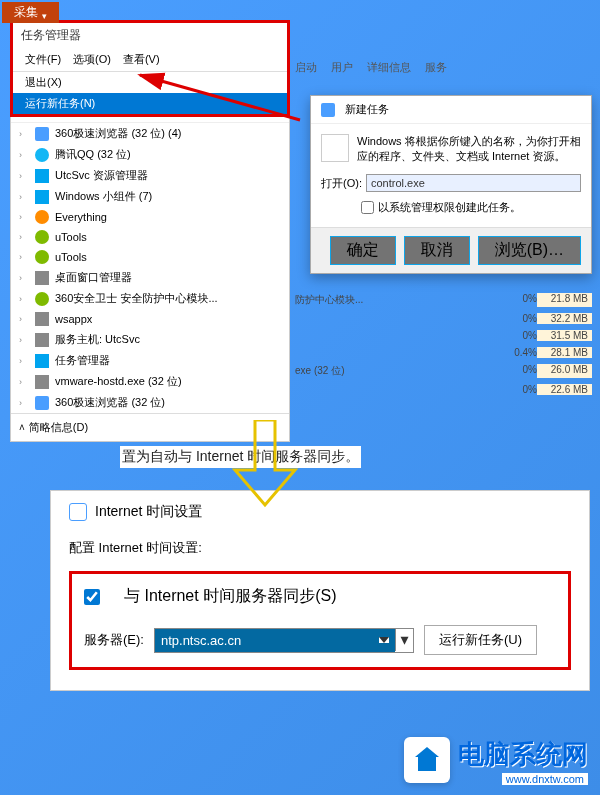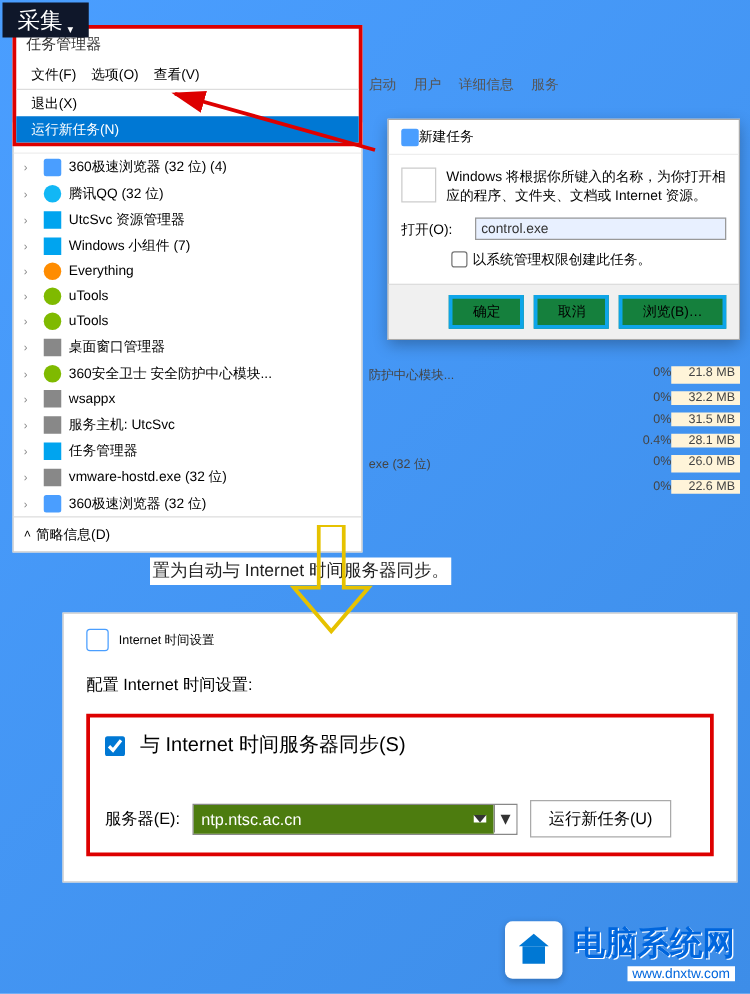--- a/index.html
+++ b/index.html
@@ -1,63 +1,63 @@
 <!DOCTYPE html>
 <html><head>
 <meta charset="utf-8">
 <style>
 *{box-sizing:border-box;margin:0;padding:0;font-family:"Microsoft YaHei",sans-serif}
 body{width:600px;height:795px;background:linear-gradient(135deg,#4a9eff 0%,#3d8de8 100%);position:relative;overflow:hidden}
-.capture-btn{position:absolute;top:2px;left:2px;background:#0f172a;color:#fff;padding:2px 12px;font-size:18px;display:flex;align-items:flex-end;gap:4px;z-index:100}
+.capture-btn{position:absolute;top:2px;left:2px;background:#c2410c;color:#fff;padding:2px 12px;font-size:12px;display:flex;align-items:flex-end;gap:4px;z-index:100}
 .capture-btn::after{content:"▾";font-size:9px}
 .tm-outline{position:absolute;top:20px;left:10px;width:280px;border:3px solid #d00;background:#fff;z-index:50}
 .tm-title{padding:4px 8px;font-size:12px;color:#333}
 .tm-menu{display:flex;gap:4px;padding:2px 8px;font-size:11px;border-bottom:1px solid #ddd}
 .tm-menu span{padding:2px 4px}
 .sub-menu{position:relative}
 .sub-item{padding:3px 12px;font-size:11px}
 .sub-item.hl{background:#0078d4;color:#fff}
 .tm-body{position:absolute;top:98px;left:10px;width:280px;background:#fff;border:1px solid #ccc;font-size:11px;z-index:40}
 .tm-cols{display:flex;padding:4px 8px;color:#666;border-bottom:1px solid #eee}
 .tm-cols span:first-child{flex:1}
 .proc{display:flex;align-items:center;padding:3px 8px;gap:6px}
 .proc .ico{width:14px;height:14px;display:inline-block}
 .proc .chev{color:#888;font-size:9px;width:10px}
 .tm-foot{padding:6px 8px;border-top:1px solid #ddd;display:flex;align-items:center;gap:4px}
 .tm-foot .chev{font-size:10px}
 .arrow1{position:absolute;top:70px;left:130px;width:180px;height:60px;z-index:60;pointer-events:none}
 .bg-tabs{position:absolute;top:60px;left:295px;font-size:11px;color:#555;display:flex;gap:14px;z-index:30}
 .run-dlg{position:absolute;top:95px;left:310px;width:282px;background:#fff;border:1px solid #aaa;box-shadow:0 4px 12px rgba(0,0,0,.3);z-index:70;font-size:11px}
-.run-title{padding:6px 10px;border-bottom:1px solid #eee;display:flex;align-items:center;gap:0}
+.run-title{padding:6px 10px;border-bottom:1px solid #eee;display:flex;align-items:center;gap:10px}
 .run-title .ico{width:14px;height:14px;background:#4a9eff;border-radius:2px}
 .run-body{padding:10px;display:flex;gap:8px}
 .run-ico{width:28px;height:28px;border:1px solid #ccc;flex-shrink:0}
-.run-open{display:flex;align-items:center;gap:18px;padding:0 10px 8px}
+.run-open{display:flex;align-items:center;gap:4px;padding:0 10px 8px}
 .run-open label{font-size:11px}
 .run-input{flex:1;border:1px solid #999;padding:2px 4px;font-size:11px;color:#333;background:#e8f0ff}
 .run-chk{padding:0 10px 12px 50px;display:flex;align-items:center;gap:4px;font-size:11px}
 .run-btns{padding:8px 10px;background:#f0f0f0;display:flex;justify-content:flex-end;gap:8px;border-top:1px solid #ddd}
-.run-btns button{padding:3px 16px;font-size:11px;background:#15803d;border:3px solid #0ea5e9}
+.run-btns button{padding:3px 16px;font-size:16px;background:#737373;border:1px solid #0ea5e9}
 .bg-list{position:absolute;top:290px;left:295px;right:8px;font-size:10px;z-index:20}
 .bg-row{display:flex;padding:3px 0;color:#444}
 .bg-row span:nth-child(1){flex:1}
 .bg-row span:nth-child(2){width:40px;text-align:right}
 .bg-row span:nth-child(3){width:55px;text-align:right;background:#fff4d9;padding:0 4px}
 .arrow2{position:absolute;top:420px;left:230px;z-index:80;pointer-events:none}
 .sync-txt{position:absolute;top:446px;left:120px;font-size:14px;color:#222;z-index:35;background:#fff;padding:2px}
 .time-dlg{position:absolute;top:490px;left:50px;right:10px;background:#fff;border:1px solid #ccc;padding:12px 18px;z-index:45}
-.time-title{display:flex;align-items:center;gap:8px;font-size:10px;margin-bottom:18px}
+.time-title{display:flex;align-items:center;gap:8px;font-size:14px;margin-bottom:18px}
 .time-title .ico{width:18px;height:18px;border:1px solid #4a9eff;border-radius:3px}
 .time-sub{font-size:13px;margin-bottom:14px}
 .red-box{border:3px solid #d00;padding:12px;margin-bottom:8px}
-.chk-row{display:flex;align-items:center;gap:12px;margin-bottom:33px}
+.chk-row{display:flex;align-items:center;gap:24px;margin-bottom:18px}
 .chk-row input{width:16px;height:16px;accent-color:#0078d4}
 .srv-row{display:flex;align-items:center;gap:10px}
 .srv-row label{font-size:13px}
-.srv-input{flex:1;max-width:260px;border:1px solid #888;padding:4px 6px;background:#4d7c0f;color:#fff;font-size:13px;display:flex;justify-content:space-between;align-items:center}
+.srv-input{flex:1;max-width:260px;border:1px solid #888;padding:4px 6px;background:#0369a1;color:#fff;font-size:13px;display:flex;justify-content:space-between;align-items:center}
 .srv-input::after{content:"";border-left:5px solid transparent;border-right:5px solid transparent;border-top:6px solid #333;background:#fff;padding:0}
 .drop-arr{width:18px;height:22px;background:#fff;border-left:1px solid #888;display:flex;align-items:center;justify-content:center;color:#333}
 .upd-btn{border:1px solid #aaa;padding:5px 14px;font-size:13px;background:#fff}
 .logo{position:absolute;bottom:12px;right:12px;display:flex;gap:8px;z-index:90}
 .logo-ico{width:46px;height:46px;background:#fff;border-radius:6px;display:flex;align-items:center;justify-content:center;box-shadow:0 2px 6px rgba(0,0,0,.2)}
 .logo-house{width:30px;height:26px;position:relative}
 .logo-house::before{content:"";position:absolute;top:0;left:3px;border-left:12px solid transparent;border-right:12px solid transparent;border-bottom:10px solid #0078d4}
 .logo-house::after{content:"";position:absolute;top:10px;left:6px;width:18px;height:14px;background:#0078d4}
 .logo-txt{color:#0066dd;font-size:26px;font-weight:bold;text-shadow:1px 1px 0 #fff}
 .logo-url{position:absolute;bottom:-2px;right:0;font-size:11px;color:#0066dd;background:#fff;padding:0 4px}

